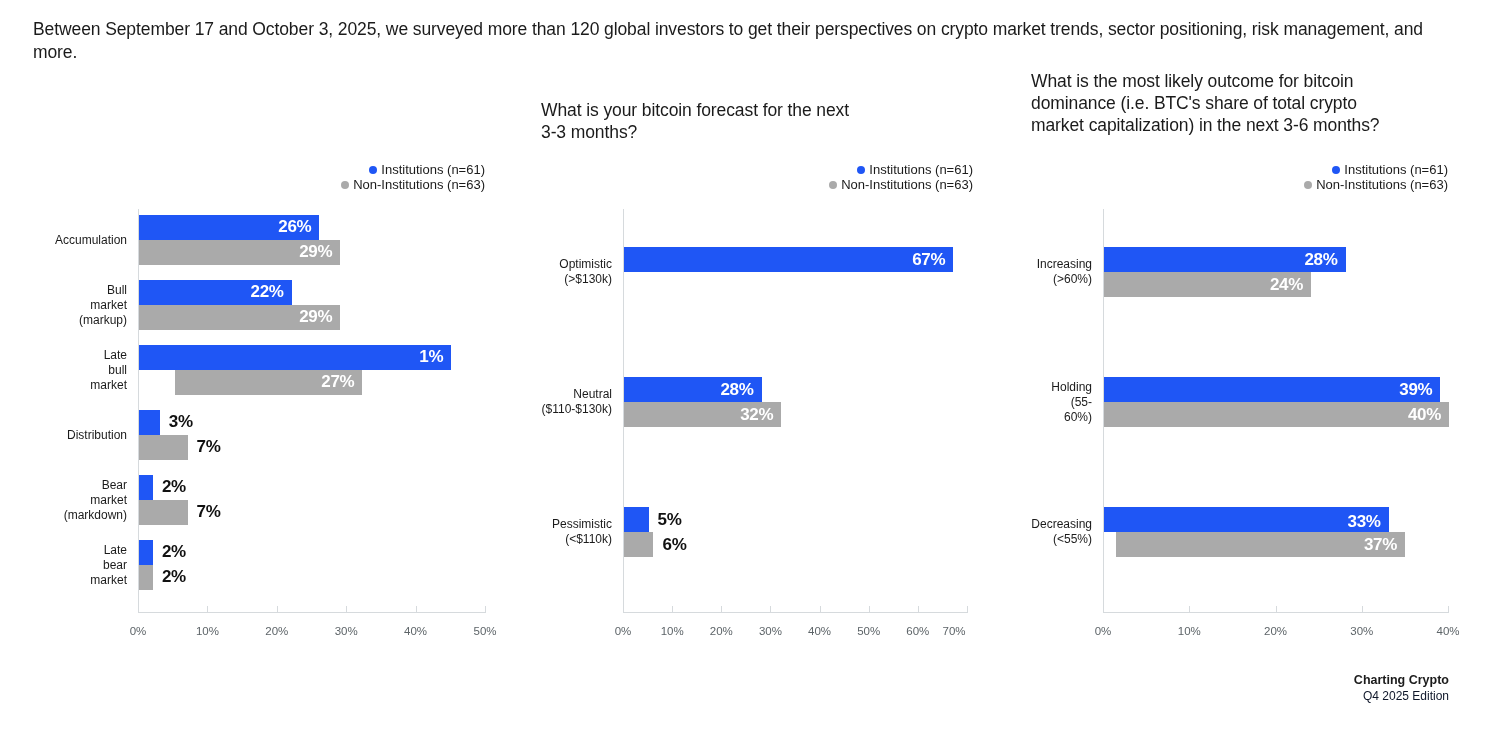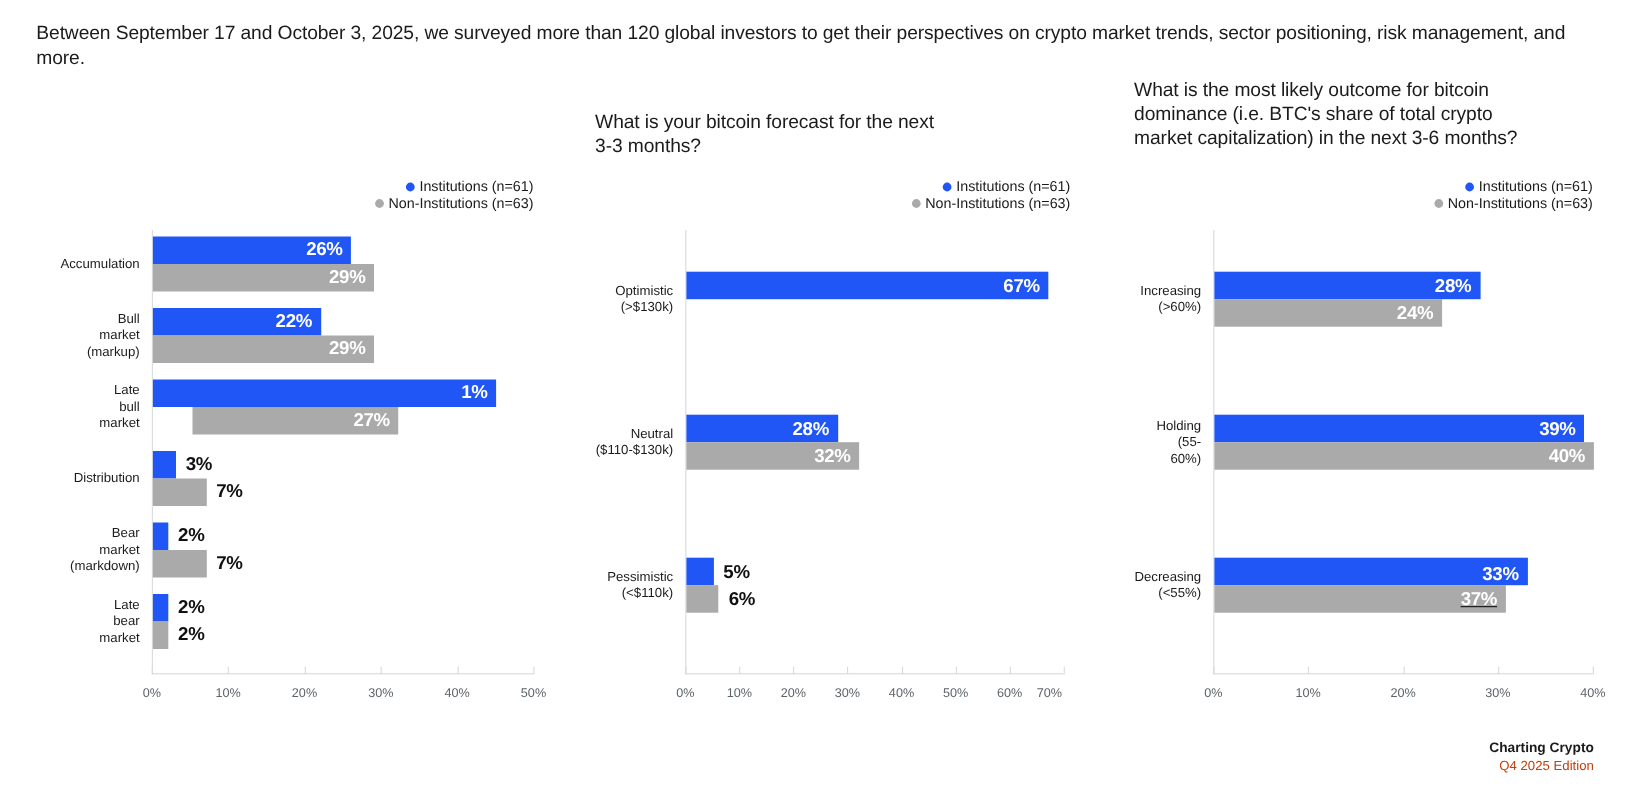--- a/index.html
+++ b/index.html
@@ -96,21 +96,21 @@
     color: #111111; position: absolute; left: 100%;
     padding-right: 0; padding-left: 9px;
   }
 
   
   .footer {
     position: absolute; right: 36px; top: 672px;
     text-align: right; line-height: 16px;
   }
   .footer-brand { font-size: 12.5px; font-weight: bold; color: #1b1b1b; }
-  .footer-edition { font-size: 12px; color: #c2410c; }
+  .footer-edition { font-size: 12px; color: #0f172a; }
 </style>
 </head>
 <body>
 
 <div class="page">
 
   <div class="intro">Between September 17 and October 3, 2025, we surveyed more than 120 global investors to get their perspectives on crypto market trends, sector positioning, risk management, and more.</div>
 
   <div class="panel" id="panel-0">
     <div class="legend">
@@ -271,21 +271,21 @@
             <span class="bar-value">39%</span>
           </div>
           <div class="bar non" style="left: 1px; width: 345px; top: 193px;">
             <span class="bar-value">40%</span>
           </div>
           <div class="cat-label" style="top: 323px;">Decreasing
 (&lt;55%)</div>
           <div class="bar inst" style="left: 1px; width: 284.625px; top: 298px; align-items: flex-end;">
             <span class="bar-value">33%</span>
           </div>
-          <div class="bar non" style="left: 1px; width: 265px; top: 323px; text-decoration: underline;">
+          <div class="bar non" style="left: 13px; width: 289px; top: 323px;">
             <span class="bar-value">37%</span>
           </div>
         </div>
       </div>
   </div>
 
   <div class="footer">
     <div class="footer-brand">Charting Crypto</div>
     <div class="footer-edition">Q4 2025 Edition</div>
   </div>

